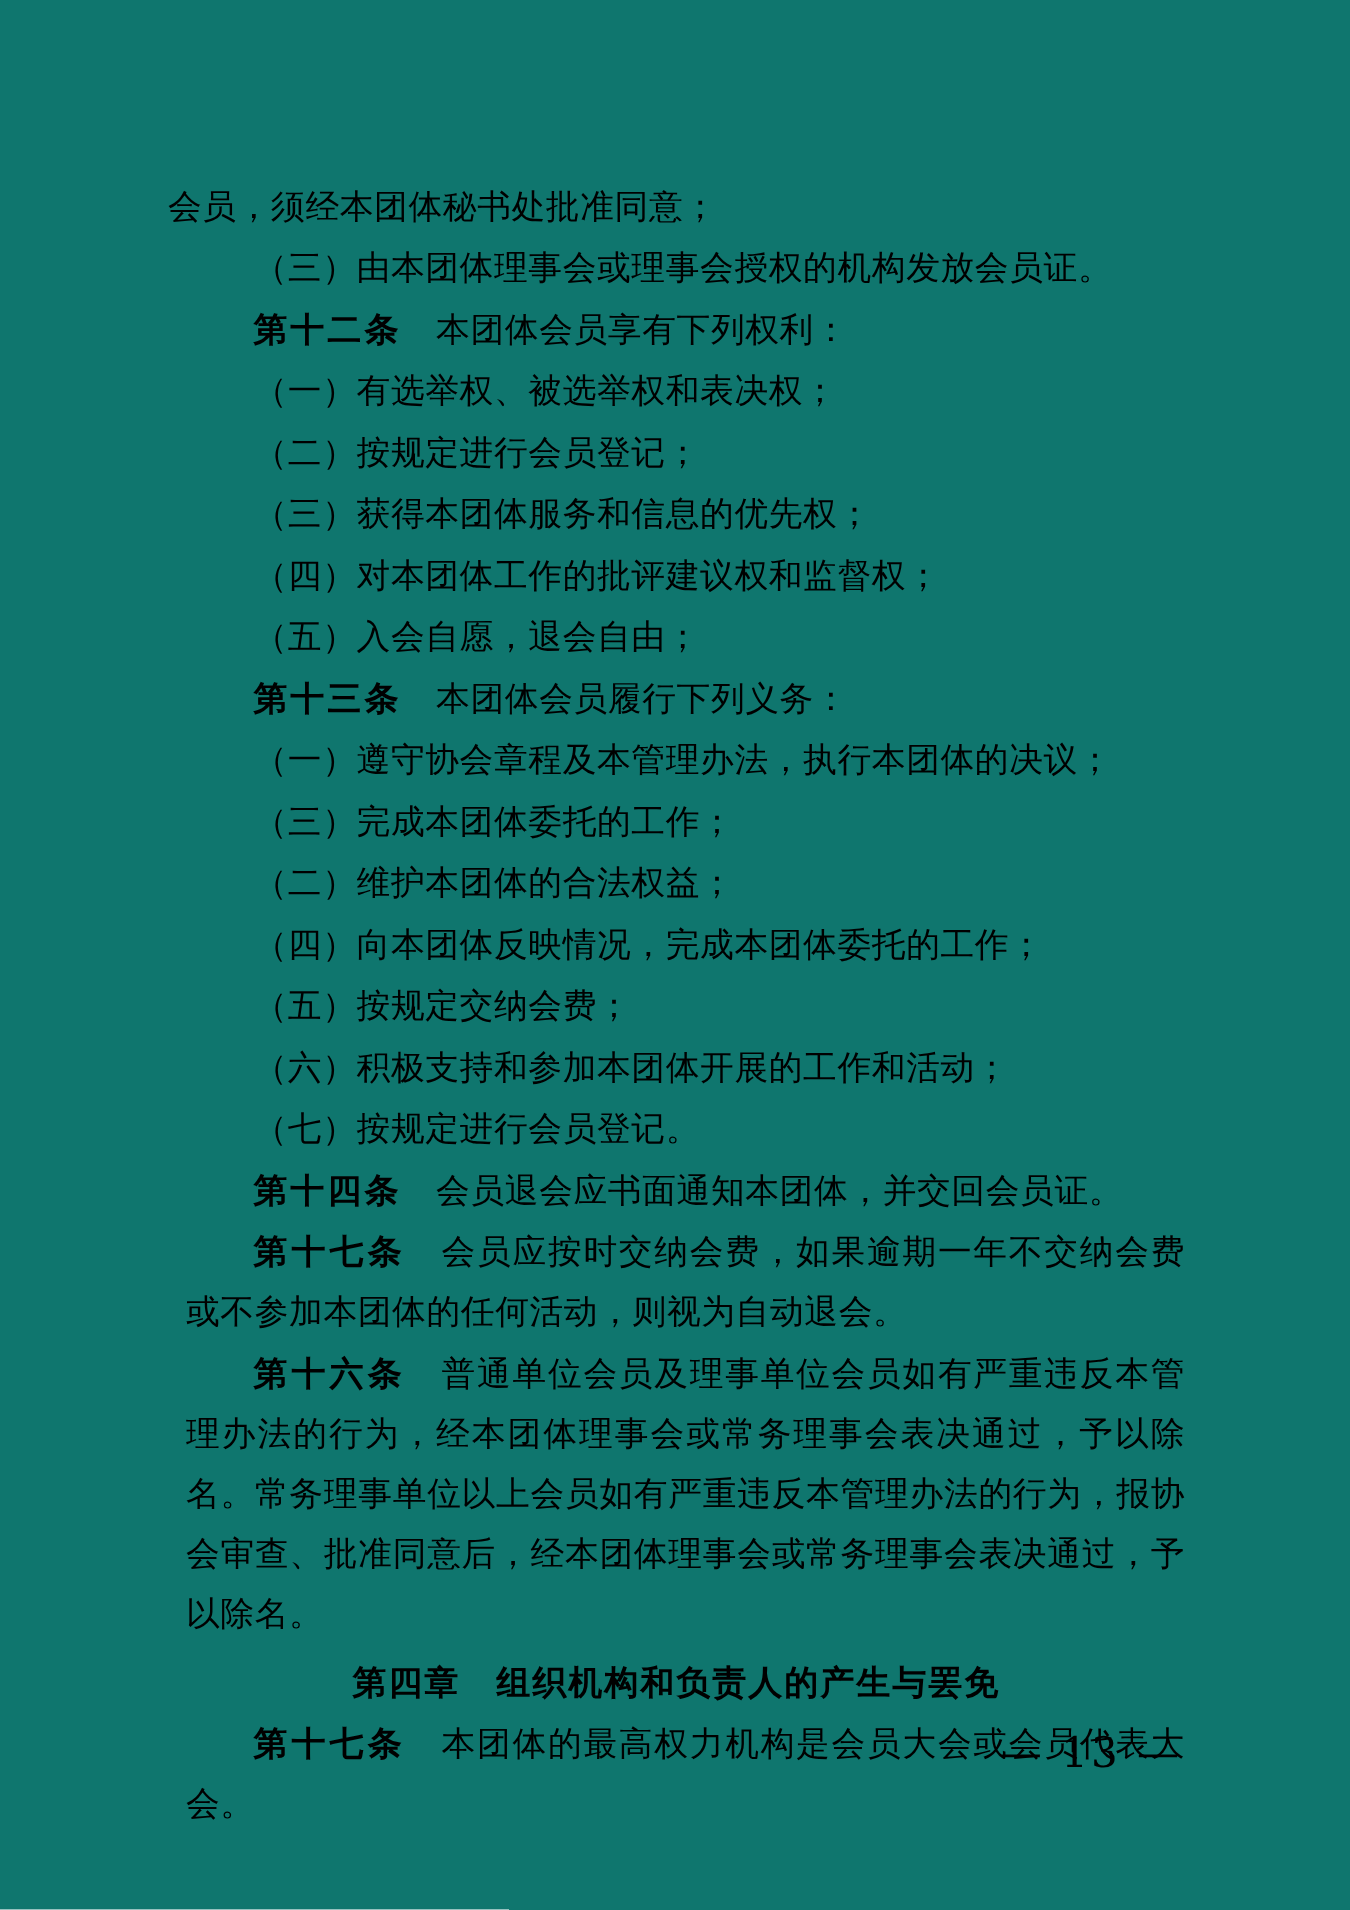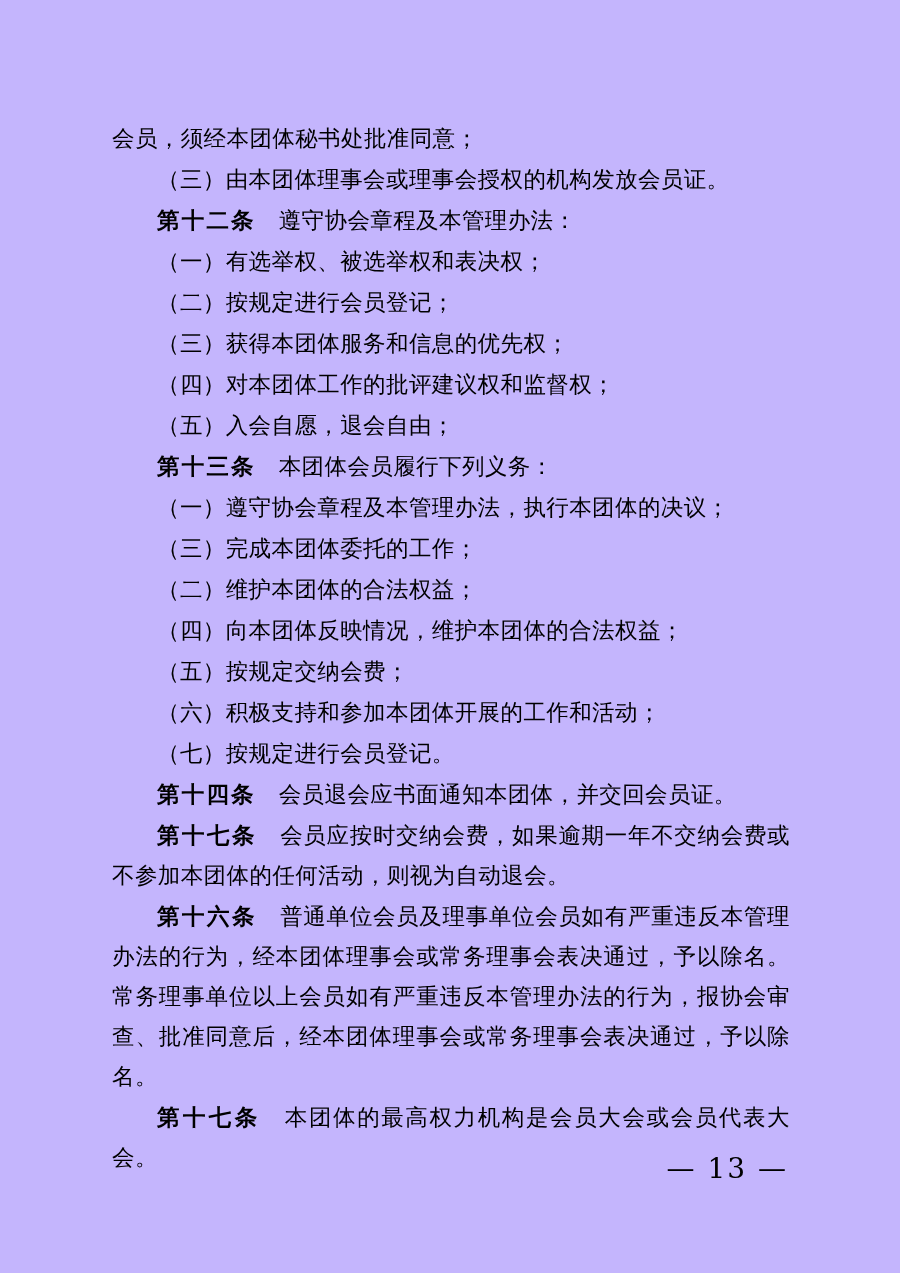--- a/index.html
+++ b/index.html
@@ -12,39 +12,40 @@
     height: 1273px;
     position: relative;
     font-family: "DejaVu Serif", "Liberation Serif", serif;
     color: #000000;
   }
   .page {
     position: absolute;
     left: 0; top: 0;
     width: 900px;
     height: 1273px;
-    background: #c4b5fd;
+    background: #0f766e;
     overflow: hidden;
   }
   .content {
     position: absolute;
     left: 112px;
     top: 118px;
     width: 678px;
   }
   .para {
     font-size: 22.5px;
     line-height: 40px;
     text-align: justify;
     text-justify: inter-ideograph;
     margin: 0 0 1px 0;
     letter-spacing: 0.4px;
   }
   .indent {
     text-indent: 45px;
+    margin-left: 12px;
   }
   .noindent {
     text-indent: 0;
   }
   .art-label {
     font-weight: bold;
     letter-spacing: 2.2px;
   }
   .chapter {
     font-size: 22.5px;
@@ -65,33 +66,34 @@
     color: #000;
   }
 </style>
 </head>
 <body>
 
 <div class="page">
   <div class="content" id="body-container">
       <p class="para noindent">会员，须经本团体秘书处批准同意；</p>
       <p class="para indent">（三）由本团体理事会或理事会授权的机构发放会员证。</p>
-      <p class="para indent"><span class="art-label">第十二条</span>　<span>遵守协会章程及本管理办法：</span></p>
+      <p class="para indent"><span class="art-label">第十二条</span>　<span>本团体会员享有下列权利：</span></p>
       <p class="para indent">（一）有选举权、被选举权和表决权；</p>
       <p class="para indent">（二）按规定进行会员登记；</p>
       <p class="para indent">（三）获得本团体服务和信息的优先权；</p>
       <p class="para indent">（四）对本团体工作的批评建议权和监督权；</p>
       <p class="para indent">（五）入会自愿，退会自由；</p>
       <p class="para indent"><span class="art-label">第十三条</span>　<span>本团体会员履行下列义务：</span></p>
       <p class="para indent">（一）遵守协会章程及本管理办法，执行本团体的决议；</p>
       <p class="para indent">（三）完成本团体委托的工作；</p>
       <p class="para indent">（二）维护本团体的合法权益；</p>
-      <p class="para indent">（四）向本团体反映情况，维护本团体的合法权益；</p>
+      <p class="para indent">（四）向本团体反映情况，完成本团体委托的工作；</p>
       <p class="para indent">（五）按规定交纳会费；</p>
       <p class="para indent">（六）积极支持和参加本团体开展的工作和活动；</p>
       <p class="para indent">（七）按规定进行会员登记。</p>
       <p class="para indent"><span class="art-label">第十四条</span>　<span>会员退会应书面通知本团体，并交回会员证。</span></p>
       <p class="para indent"><span class="art-label">第十七条</span>　<span>会员应按时交纳会费，如果逾期一年不交纳会费或不参加本团体的任何活动，则视为自动退会。</span></p>
       <p class="para indent"><span class="art-label">第十六条</span>　<span>普通单位会员及理事单位会员如有严重违反本管理办法的行为，经本团体理事会或常务理事会表决通过，予以除名。常务理事单位以上会员如有严重违反本管理办法的行为，报协会审查、批准同意后，经本团体理事会或常务理事会表决通过，予以除名。</span></p>
+      <div class="chapter">第四章　组织机构和负责人的产生与罢免</div>
       <p class="para indent"><span class="art-label">第十七条</span>　<span>本团体的最高权力机构是会员大会或会员代表大会。</span></p>
     </div>
   <div class="footer">— 13 —</div>
 </div>
 
 </body></html>

